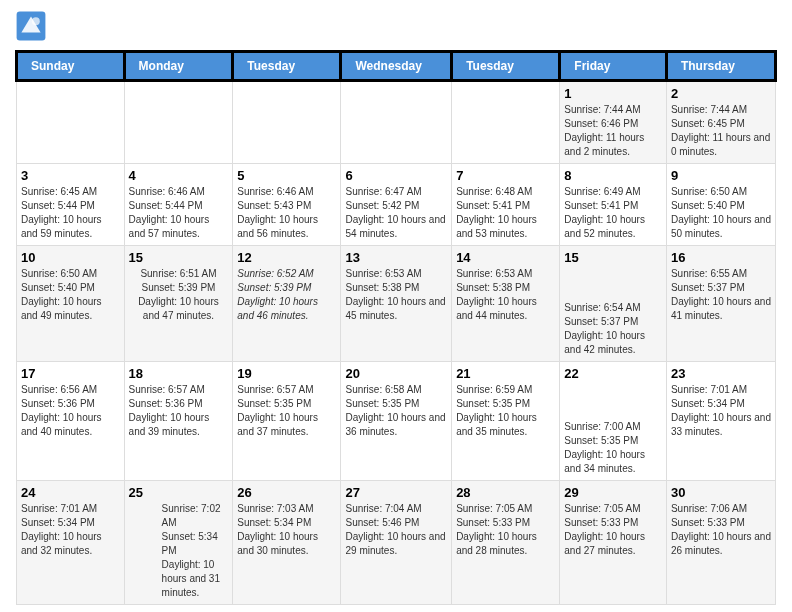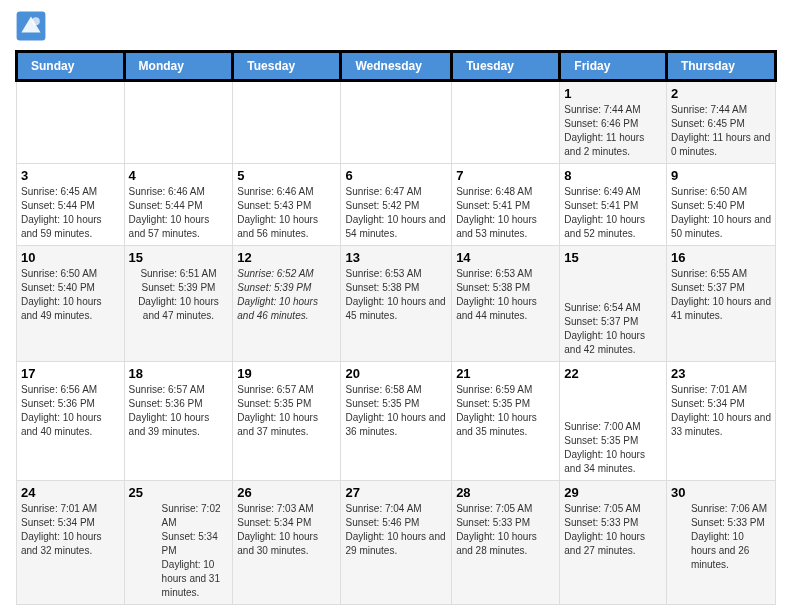--- a/index.html
+++ b/index.html
@@ -307,19 +307,19 @@
 Daylight: 10 hours and 28 minutes.</div>
         </td>
         <td>
           <span class="day-num">29</span>
           <div class="day-info" style="white-space: pre-line;">Sunrise: 7:05 AM
 Sunset: 5:33 PM
 Daylight: 10 hours and 27 minutes.</div>
         </td>
         <td>
           <span class="day-num">30</span>
-          <div class="day-info" style="white-space: pre-line; margin-left: 20px;">Sunrise: 7:06 AM
+          <div class="day-info" style="white-space: pre-line;">Sunrise: 7:06 AM
 Sunset: 5:33 PM
 Daylight: 10 hours and 26 minutes.</div>
         </td>
       </tr>
     </tbody>
 </table>
 
 </body></html>

